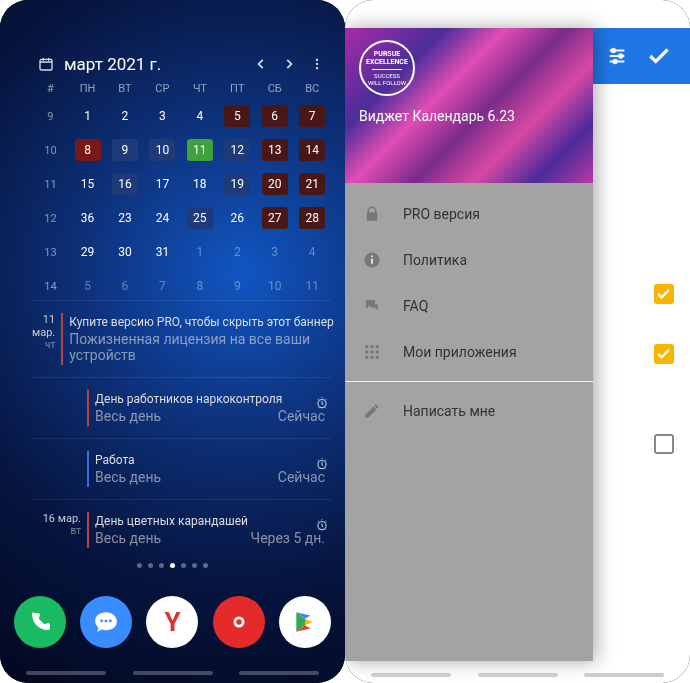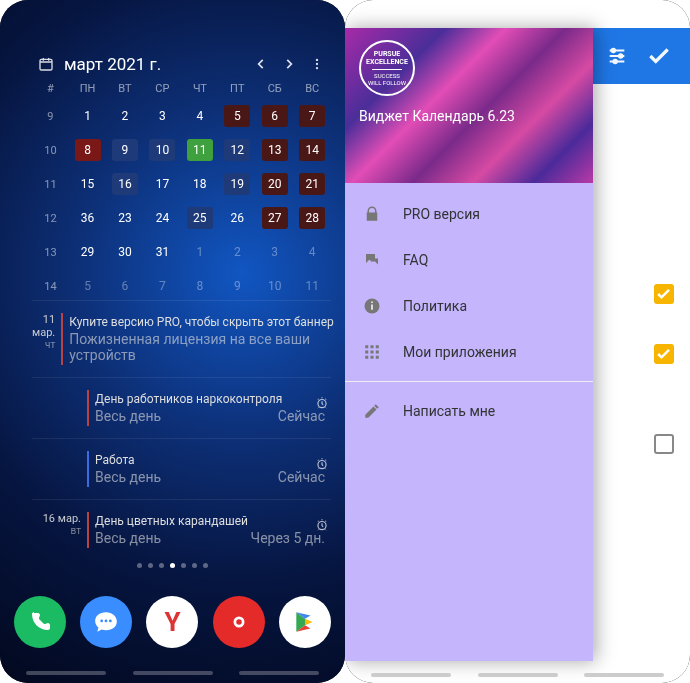--- a/index.html
+++ b/index.html
@@ -100,21 +100,21 @@
   .sheet-items {
      position:absolute; right:-2px; top:0; bottom:0; width:22px;
   }
   .sheet-items .cb {
      position:absolute; right:0; width:20px; height:20px; border-radius:3px;
   }
   .cb.ch { background:#f7b500;}
   .cb.un { border:2px solid #888;}
   .drawer {
     position:absolute; left:0; top:28px; width:248px; bottom:22px;
-    background:#c4b5fd;
+    background:#a3a3a3;
     box-shadow: 3px 0 18px rgba(0,0,0,.35);
     display:flex; flex-direction:column;
   }
   .dr-head {
     height:155px;
     background:
       linear-gradient(135deg, #a82aa8 0%, #4a2e99 25%, #e24db6 40%, #7a2a8a 55%, #d64aa3 70%, #4b2a9a 85%, #b83aa6 100%);
     color:#fff; padding:12px 14px;
     position:relative;
   }
@@ -406,34 +406,34 @@
           <span class="ic">
             <svg width="18" height="18" viewBox="0 0 24 24" fill="#777">
               <path d="M6 10V8a6 6 0 1 1 12 0v2h1v11H5V10h1zm2 0h8V8a4 4 0 1 0-8 0v2z"></path>
             </svg>
           </span>
           <span>PRO версия</span>
         </div>
         <div class="dr-item">
           <span class="ic">
             <svg width="18" height="18" viewBox="0 0 24 24" fill="#777">
-              <path d="M4 4h12v8H8l-4 4V4zm6 6h10v8l-4-4h-6v-4z"></path>
-            </svg>
-          </span>
-          <span>FAQ</span>
+              <circle cx="12" cy="12" r="10"></circle>
+              <rect x="11" y="10" width="2" height="7" fill="#fff"></rect>
+              <rect x="11" y="6" width="2" height="2" fill="#fff"></rect>
+            </svg>
+          </span>
+          <span>Политика</span>
         </div>
         <div class="dr-item">
           <span class="ic">
             <svg width="18" height="18" viewBox="0 0 24 24" fill="#777">
-              <circle cx="12" cy="12" r="10"></circle>
-              <rect x="11" y="10" width="2" height="7" fill="#fff"></rect>
-              <rect x="11" y="6" width="2" height="2" fill="#fff"></rect>
-            </svg>
-          </span>
-          <span>Политика</span>
+              <path d="M4 4h12v8H8l-4 4V4zm6 6h10v8l-4-4h-6v-4z"></path>
+            </svg>
+          </span>
+          <span>FAQ</span>
         </div>
         <div class="dr-item">
           <span class="ic">
             <svg width="18" height="18" viewBox="0 0 24 24" fill="#777">
               <rect x="3" y="3" width="4" height="4"></rect>
               <rect x="10" y="3" width="4" height="4"></rect>
               <rect x="17" y="3" width="4" height="4"></rect>
               <rect x="3" y="10" width="4" height="4"></rect>
               <rect x="10" y="10" width="4" height="4"></rect>
               <rect x="17" y="10" width="4" height="4"></rect>

